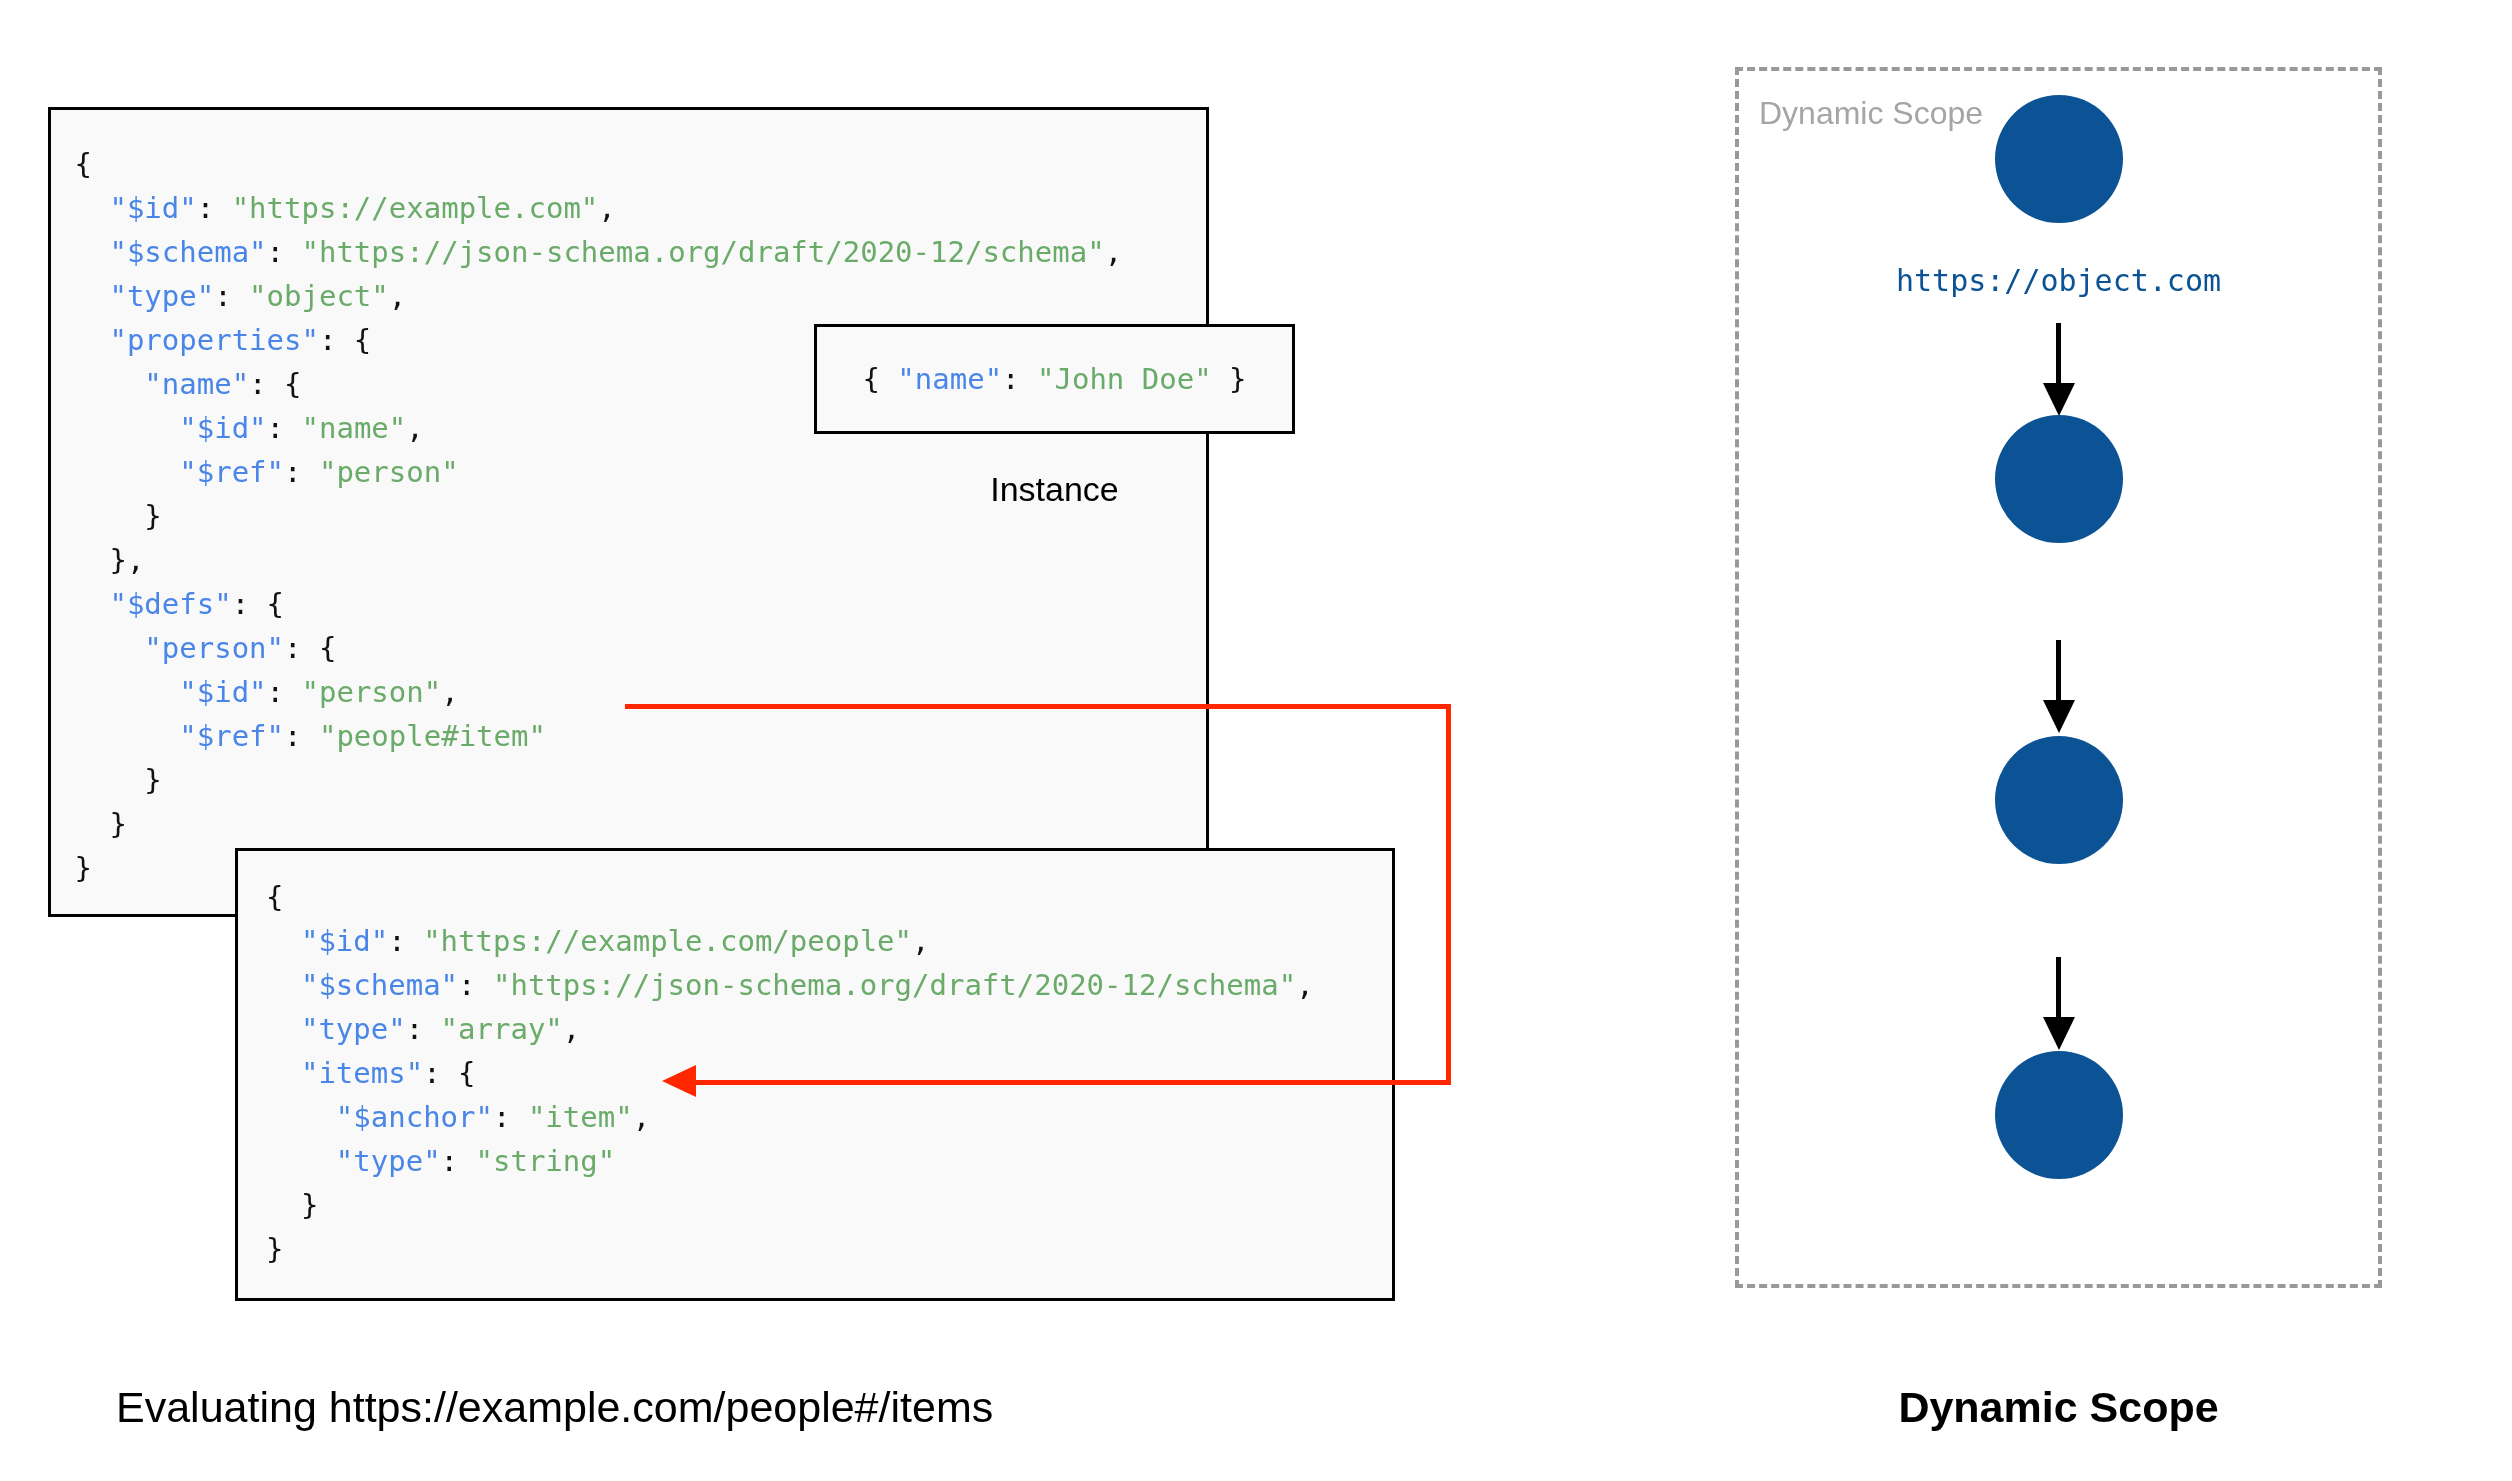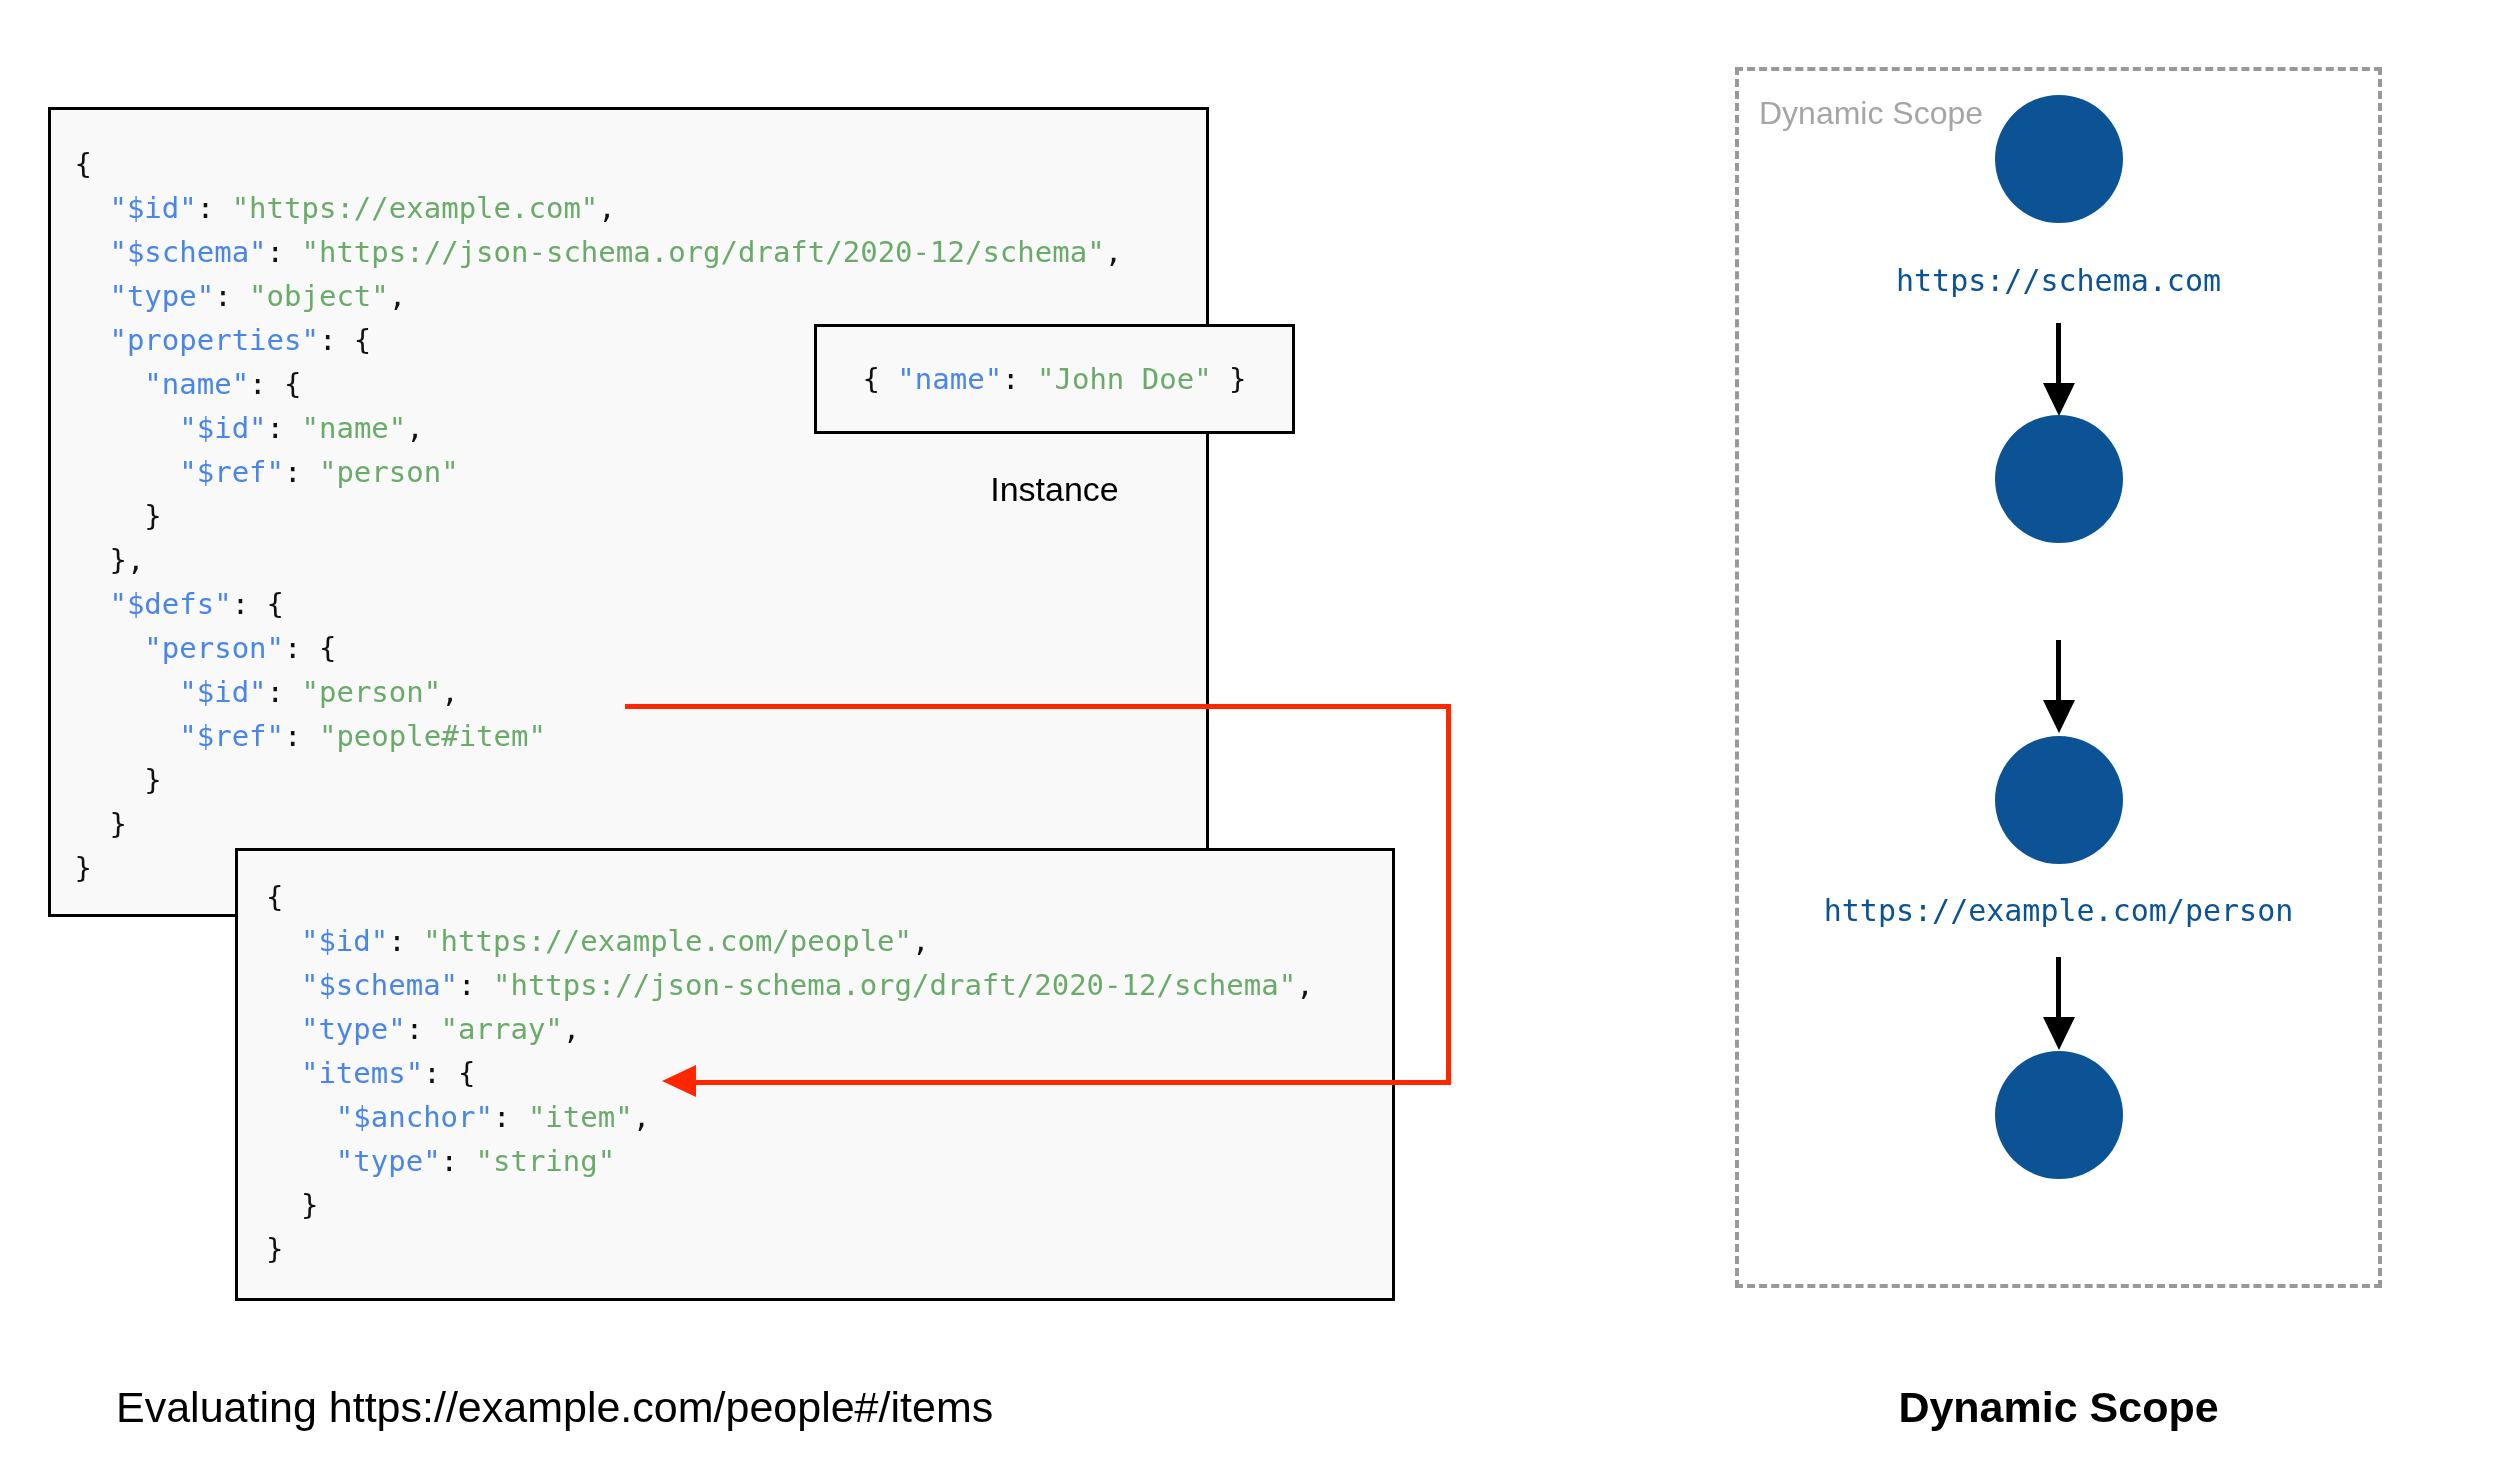--- a/index.html
+++ b/index.html
@@ -74,34 +74,33 @@
 
   <div class="red-seg" id="red-top"></div>
   <div class="red-seg" id="red-vert"></div>
   <div class="red-seg" id="red-bottom"></div>
   <div id="red-head"></div>
 
   <div id="scope-panel">
     <div id="scope-title">Dynamic Scope</div>
 
     <div class="node-circle" id="node1"></div>
-    <div class="scope-label" id="label1">https://schema.com</div>
+    <div class="scope-label" id="label1">https://object.com</div>
     <div class="down-arrow" id="arrow1">
       <div class="shaft"></div>
       <div class="head"></div>
     </div>
 
     <div class="node-circle" id="node2"></div>
     <div class="down-arrow" id="arrow2">
       <div class="shaft"></div>
       <div class="head"></div>
     </div>
 
     <div class="node-circle" id="node3"></div>
-    <div class="scope-label" id="label3">https://example.com/person</div>
     <div class="down-arrow" id="arrow3">
       <div class="shaft"></div>
       <div class="head"></div>
     </div>
 
     <div class="node-circle" id="node4"></div>
   </div>
 
   <div id="evaluating-caption"><span class="bold-part">Evaluating </span><span class="mono-part">https://example.com/people#/items</span></div>
 

